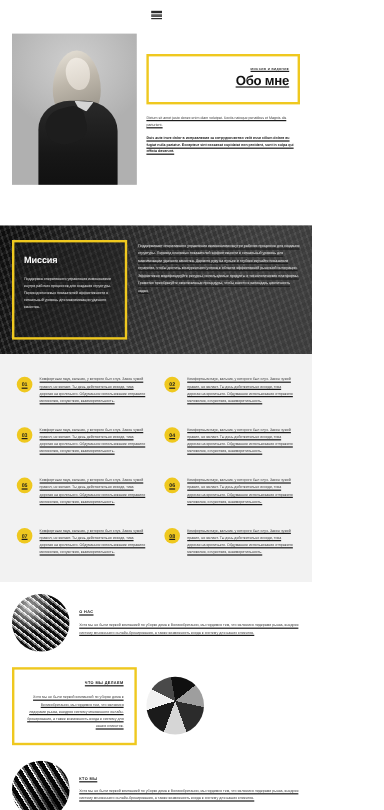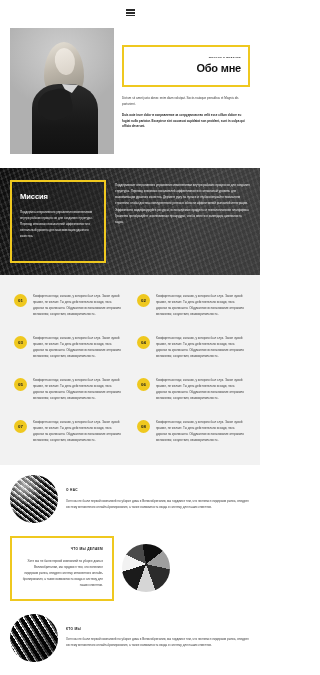--- a/index.html
+++ b/index.html
@@ -12,21 +12,21 @@
 
   body {
     font-family: "Liberation Sans", sans-serif;
     background: #ffffff;
     color: #1c1c1c;
     font-size: 3.1px;
     line-height: 1.75;
     -webkit-font-smoothing: antialiased;
   }
 
-  .page { width: 260px; height: 536px; position: relative; }
+  .page { width: 260px; height: 536px; position: relative; text-decoration: underline; }
 
   
   .header {
     height: 24px;
     display: flex;
     align-items: center;
     justify-content: center;
     background: #ffffff;
   }
   .menu-btn {
@@ -139,20 +139,21 @@
 
   
   .mission {
     position: relative;
     height: 107px;
     overflow: hidden;
     background: #3c3c3c;
     padding: 12px 10px;
     display: flex;
     gap: 9px;
+    margin-top: 20px;
   }
   .mission .bg {
     position: absolute; inset: 0;
     background:
       repeating-linear-gradient(72deg, rgba(255,255,255,.10) 0 1.6px, rgba(0,0,0,.35) 1.6px 4.4px),
       repeating-linear-gradient(-24deg, rgba(255,255,255,.07) 0 2.4px, rgba(0,0,0,.22) 2.4px 6px),
       linear-gradient(118deg, #121212 0%, #2e2e2e 38%, #565656 70%, #3a3a3a 100%);
     opacity: 1;
   }
   .mission .bg-fade {

